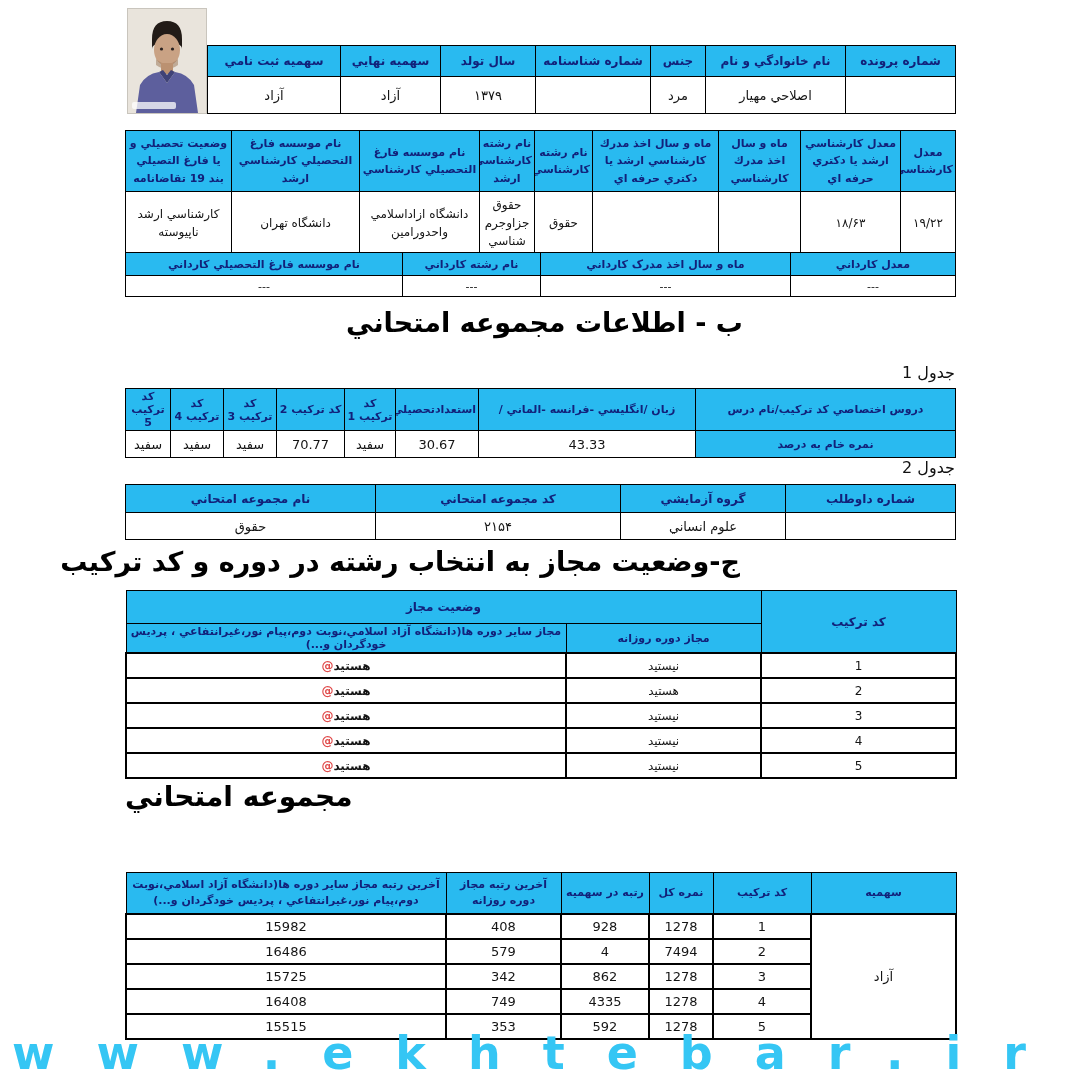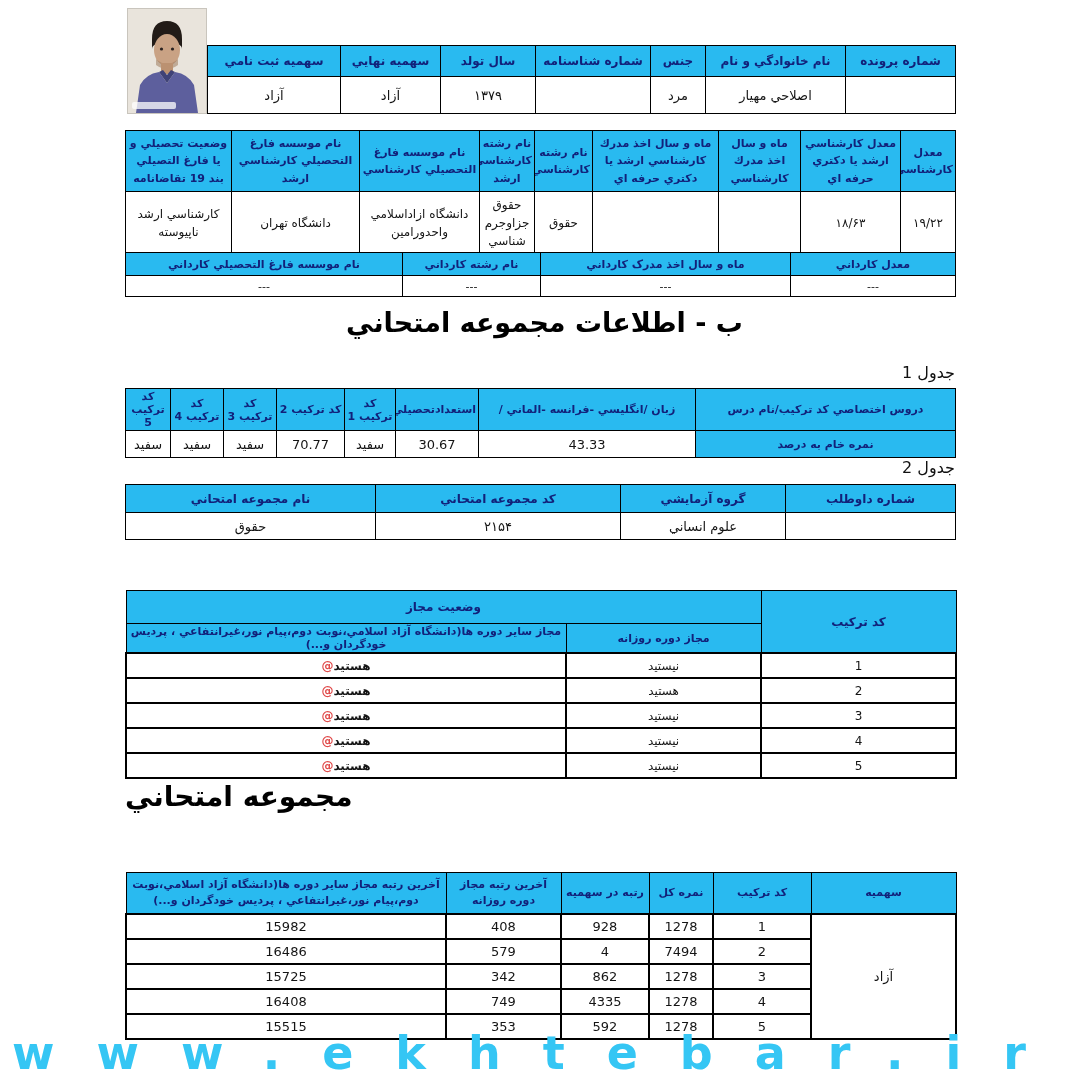--- a/index.html
+++ b/index.html
@@ -225,20 +225,21 @@
     </tr>
     <tr>
       <td class="v"></td>
       <td class="v">علوم انساني</td>
       <td class="v">۲۱۵۴</td>
       <td class="v">حقوق</td>
     </tr>
   </tbody>
     </table>
 
+  <div class="title" id="title-c">ج-وضعيت مجاز به انتخاب رشته در دوره و كد تركيب</div>
 
   <table class="tblJ">
     <colgroup>
         <col style="width:195px">
         <col style="width:195px">
         <col style="width:440px">
       </colgroup>
     <tbody>
         <tr>
       <td class="hd hd1" rowspan="2">كد تركيب</td>

